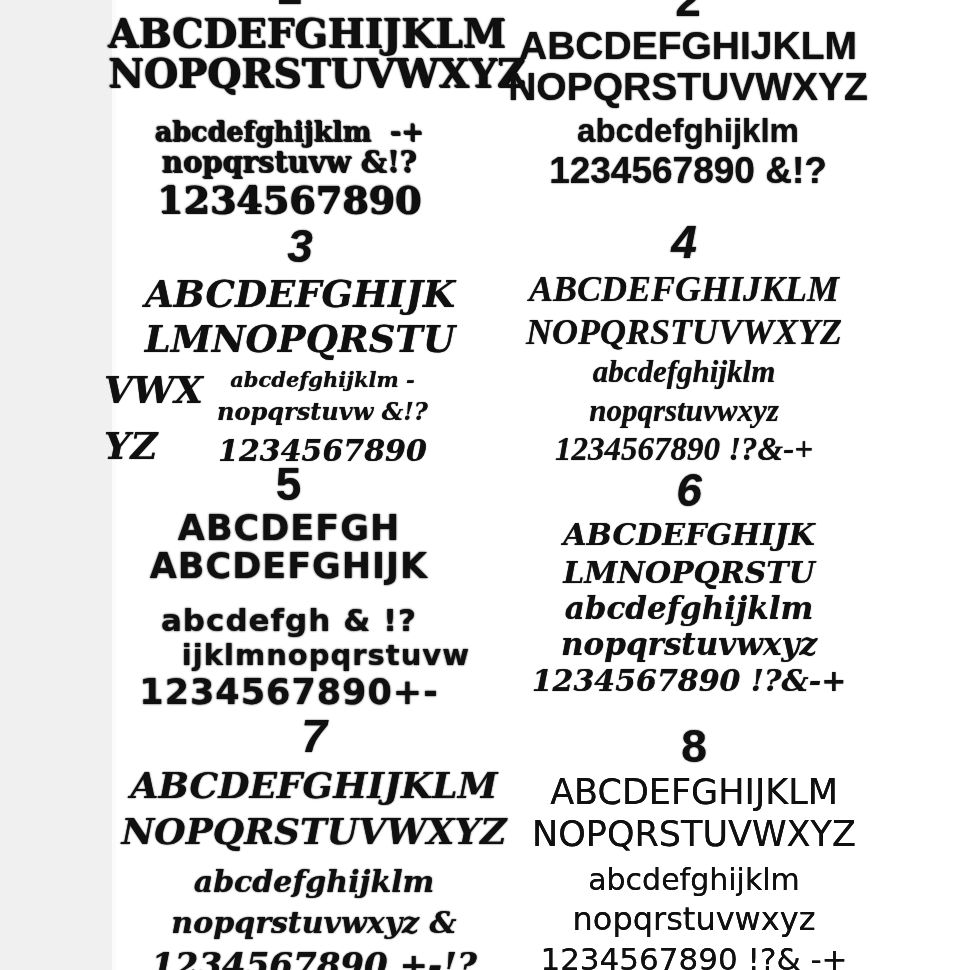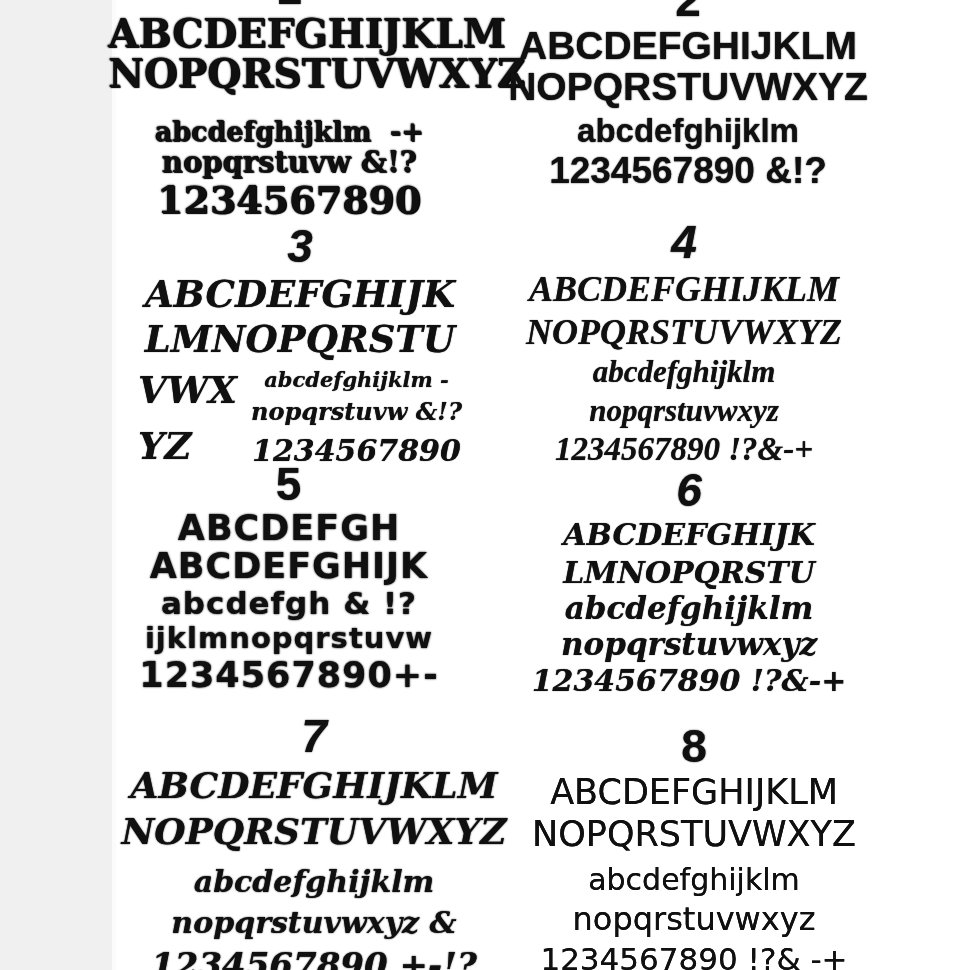--- a/index.html
+++ b/index.html
@@ -32,39 +32,39 @@
   .f2{font-family:"Liberation Sans",sans-serif;font-weight:700;}
   .f2 .ln{text-shadow:0 0 1.5px #000;}
   .f2 .ln1,.f2 .ln2{font-size:39px;line-height:1.04;}
   .f2 .ln3{font-size:33px;line-height:1.12;margin-top:6px;}
   .f2 .ln4{font-size:33px;line-height:1.1;}
   .f2 .ln5{font-size:37px;line-height:1.15;}
 
   
   .f3{font-family:"DejaVu Serif",serif;font-style:italic;font-weight:600;}
   .f3 .u{font-size:37px;line-height:1.2;}
-  .f3-split{display:flex;justify-content:center;align-items:center;gap:14px;margin-top:2px;}
+  .f3-split{display:flex;align-items:center;gap:14px;margin-top:2px;}
   .f3-left .ln{font-size:37px;line-height:1.5;text-align:left;}
   .f3-right .r1{font-size:21px;line-height:1.4;}
   .f3-right .r2{font-size:24px;line-height:1.5;}
   .f3-right .r3{font-size:30px;line-height:1.4;}
 
   
   .f4{font-family:"Liberation Serif",serif;font-style:italic;font-weight:700;}
   .f4 .ln1,.f4 .ln2{font-size:36px;line-height:1.18;}
   .f4 .ln3{font-size:31px;line-height:1.25;}
   .f4 .ln4{font-size:31px;line-height:1.2;}
   .f4 .ln5{font-size:33px;line-height:1.25;}
 
   
   .f5{font-family:"DejaVu Sans",sans-serif;font-weight:800;letter-spacing:1px;}
   .f5 .ln{text-shadow:0 0 2px #000;}
   .f5 .ln1,.f5 .ln2,.f5 .ln3{font-size:35px;line-height:1.08;}
-  .f5 .ln4{font-size:31px;line-height:1.15;}
-  .f5 .ln5{font-size:29px;line-height:1.15;}
+  .f5 .ln4{font-size:31px;line-height:1.15;margin-top:17px;}
+  .f5 .ln5{font-size:29px;line-height:1.15;text-align:right;}
   .f5 .ln6{font-size:35px;line-height:1.15;}
 
   
   .f6{font-family:"DejaVu Serif",serif;font-style:italic;font-weight:600;}
   .f6 .ln1,.f6 .ln2,.f6 .ln3{font-size:30px;line-height:1.25;}
   .f6 .ln4,.f6 .ln5{font-size:31px;line-height:1.15;}
   .f6 .ln6{font-size:30px;line-height:1.2;}
 
   
   .f7{font-family:"DejaVu Serif",serif;font-style:italic;font-weight:800;}

